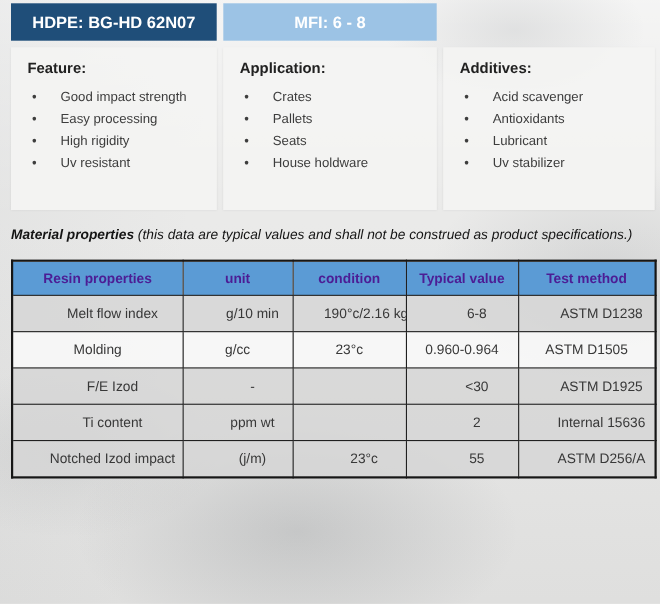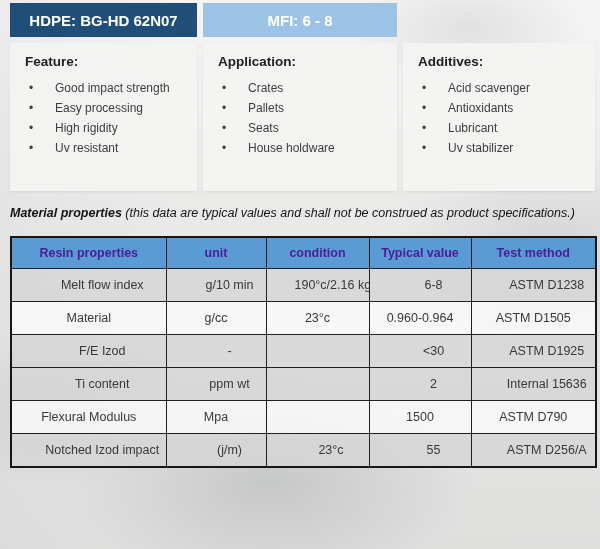--- a/index.html
+++ b/index.html
@@ -196,47 +196,40 @@
           <th>Test method</th>
         </tr>
         <tr class="row-gray">
           <td>Melt flow index</td>
           <td>g/10 min</td>
           <td>190°c/2.16 kg</td>
           <td>6-8</td>
           <td>ASTM D1238</td>
         </tr>
         <tr class="row-light">
-          <td>Material</td>
+          <td>Molding</td>
           <td>g/cc</td>
           <td>23°c</td>
           <td>0.960-0.964</td>
           <td>ASTM D1505</td>
         </tr>
         <tr class="row-gray">
           <td>F/E Izod</td>
           <td>-</td>
           <td></td>
           <td>&lt;30</td>
           <td>ASTM D1925</td>
         </tr>
         <tr class="row-gray">
           <td>Ti content</td>
           <td>ppm wt</td>
           <td></td>
           <td>2</td>
           <td>Internal 15636</td>
         </tr>
-        <tr class="row-light">
-          <td>Flexural Modulus</td>
-          <td>Mpa</td>
-          <td></td>
-          <td>1500</td>
-          <td>ASTM D790</td>
-        </tr>
         <tr class="row-gray">
           <td>Notched Izod impact</td>
           <td>(j/m)</td>
           <td>23°c</td>
           <td>55</td>
           <td>ASTM D256/A</td>
         </tr>
       </tbody>
     </table>
 

